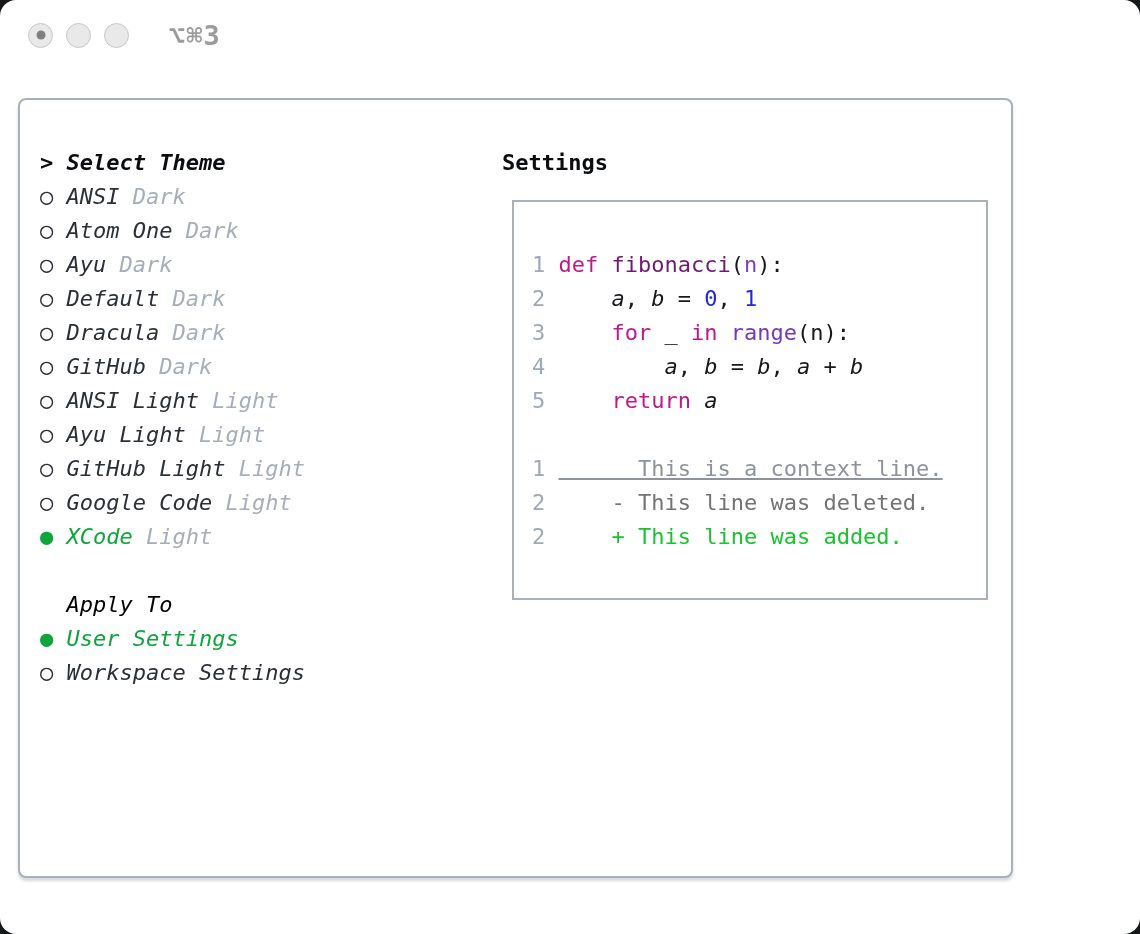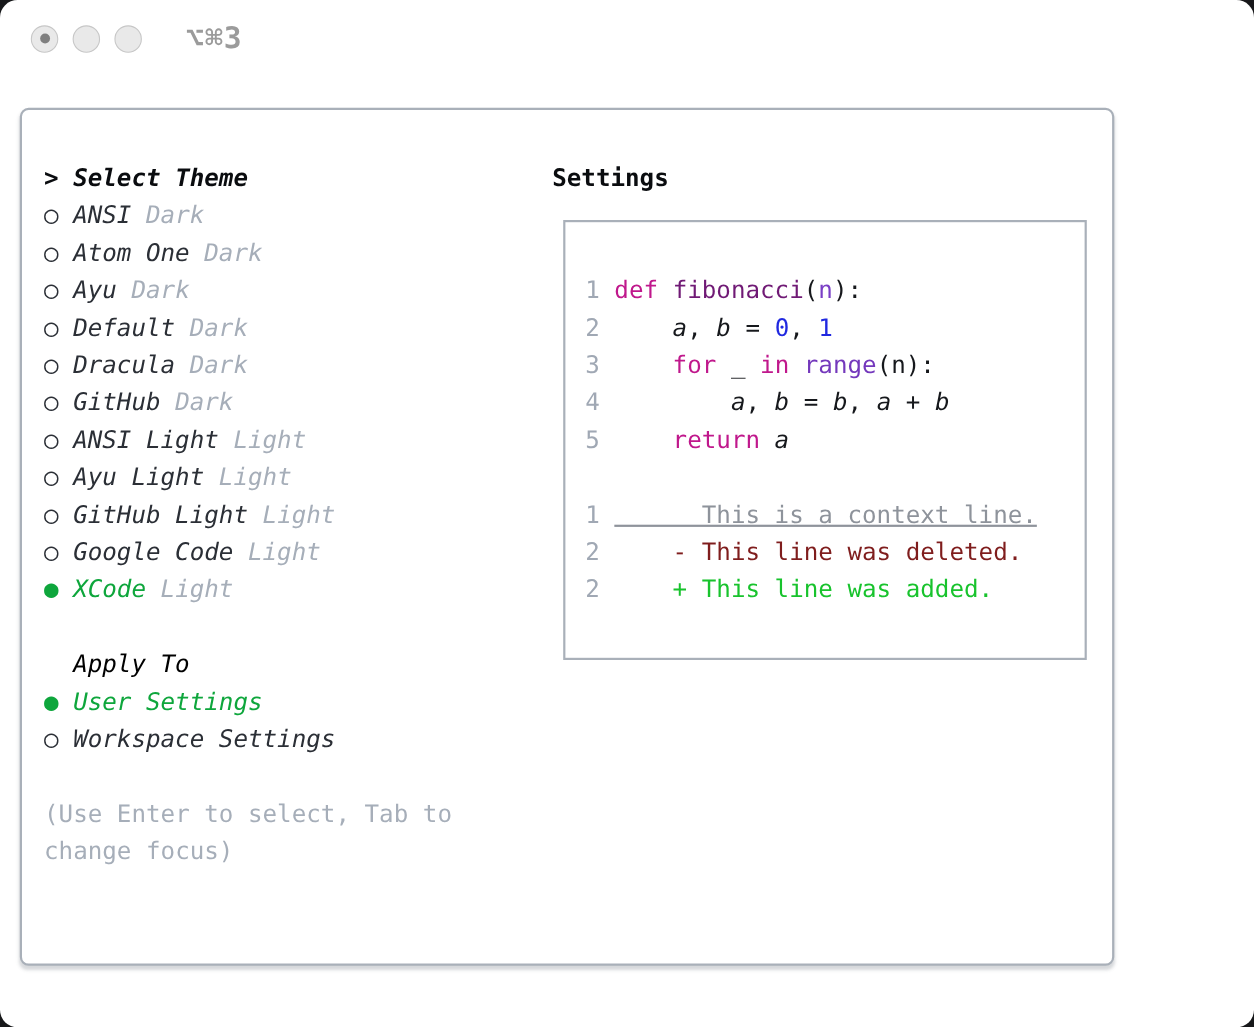--- a/index.html
+++ b/index.html
@@ -67,21 +67,21 @@
   }
   .cline { white-space:pre; font-size:22px; line-height:34px; color:#16181c; }
   .lnum { display:inline-block; width:2ch; color:#a0a8b4; }
   .tok-keyword  { color:#c0188c; }
   .tok-function { color:#701a75; }
   .tok-builtin  { color:#7438bc; }
   .tok-param    { color:#7a3fc6; }
   .tok-number   { color:#2028e0; }
   .tok-variable { color:#16181c; font-style:italic; }
   .tok-context  { color:#8e939b;text-decoration:underline; }
-  .tok-deleted  { color:#7f1d1d; }
+  .tok-deleted  { color:#737373; }
   .tok-added    { color:#18c32d; }
 </style>
 </head>
 <body>
 
 <div class="titlebar">
   <div class="tl-group">
     <span class="tl dotted"></span>
     <span class="tl"></span>
     <span class="tl"></span>
@@ -106,21 +106,20 @@
         <div class="row item"><span class="bullet">○</span><span class="name">Google Code</span> <span class="variant">Light</span></div>
         <div class="row item selected"><span class="bullet">●</span><span class="name">XCode</span> <span class="variant">Light</span></div>
       </div>
 
     <div class="row apply-header">Apply To</div>
     <div>
         <div class="row item selected"><span class="bullet">●</span><span class="name">User Settings</span></div>
         <div class="row item"><span class="bullet">○</span><span class="name">Workspace Settings</span></div>
       </div>
 
-    <div class="hint">(Use Enter to select, Tab to change focus)</div>
   </div>
 
   <div class="right-col">
     <div class="preview-header">Settings</div>
     <div class="preview-box">
       <div>
           <div class="cline"><span class="lnum">1</span><span class="tok-keyword">def</span><span> </span><span class="tok-function">fibonacci</span><span>(</span><span class="tok-param">n</span><span>):</span></div>
           <div class="cline"><span class="lnum">2</span><span>    </span><span class="tok-variable">a</span><span>, </span><span class="tok-variable">b</span><span> = </span><span class="tok-number">0</span><span>, </span><span class="tok-number">1</span></div>
           <div class="cline"><span class="lnum">3</span><span>    </span><span class="tok-keyword">for</span><span> _ </span><span class="tok-keyword">in</span><span> </span><span class="tok-builtin">range</span><span>(n):</span></div>
           <div class="cline"><span class="lnum">4</span><span>        </span><span class="tok-variable">a</span><span>, </span><span class="tok-variable">b</span><span> = </span><span class="tok-variable">b</span><span>, </span><span class="tok-variable">a</span><span> + </span><span class="tok-variable">b</span></div>

